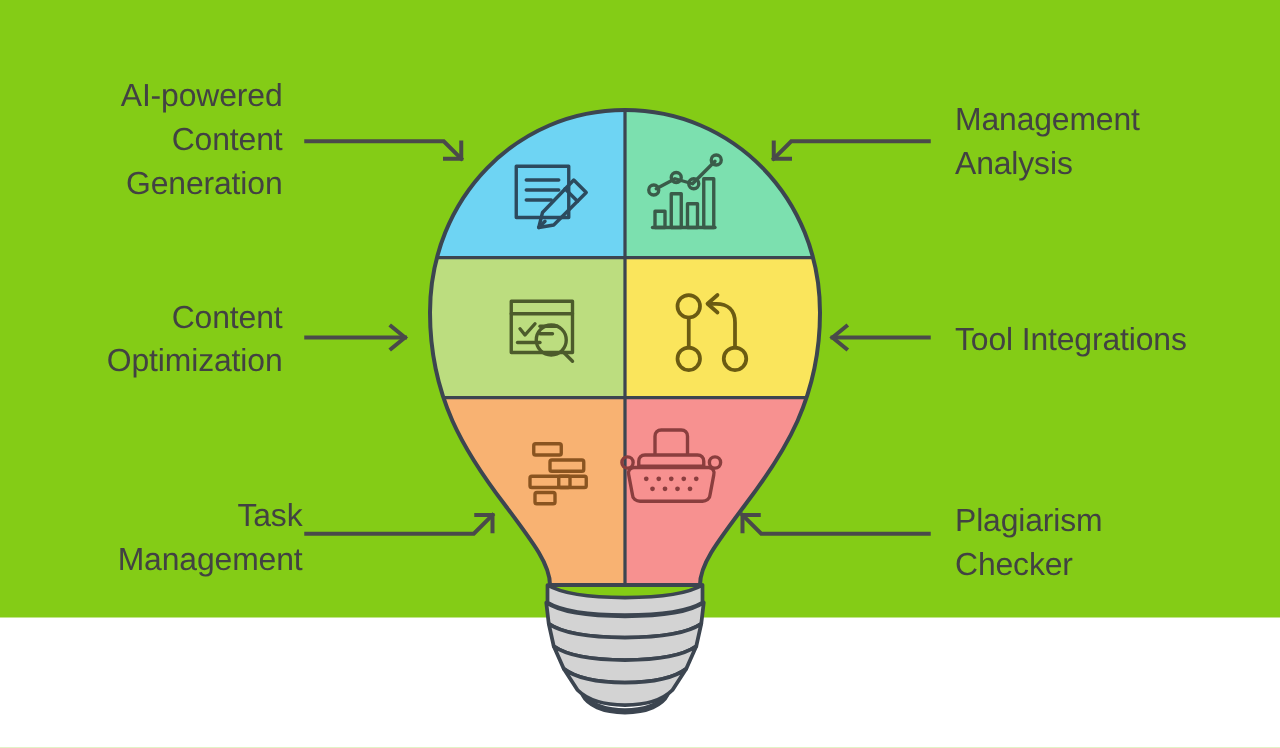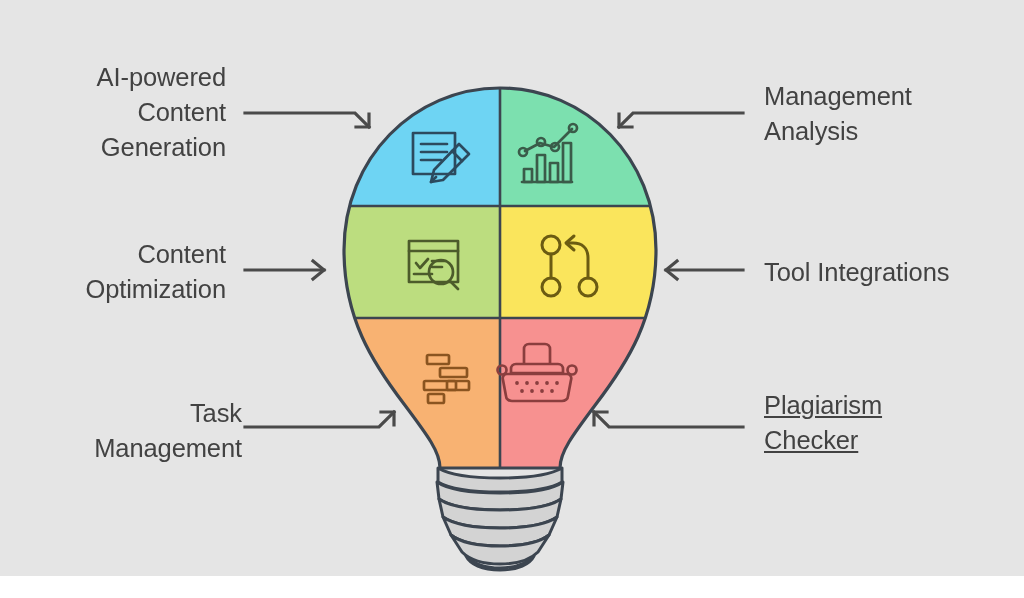--- a/index.html
+++ b/index.html
@@ -11,22 +11,22 @@
   }
   body {
     width: 1024px;
     height: 598px;
     overflow: hidden;
     font-family: "Liberation Sans", "DejaVu Sans", sans-serif;
   }
   #stage {
     position: relative;
     width: 1024px;
-    height: 576px;
-    background: #e5e5e5;
+    height: 494px;
+    background: #84cc16;
   }
   #diagram-svg {
     position: absolute;
     left: 0;
     top: 0;
     width: 1024px;
     height: 598px;
   }
   .label {
     position: absolute;
@@ -42,21 +42,21 @@
   .label.right { text-align: left; }
 
   
   #label-ai-content   { right: 798px; top: 60px;  width: 420px; }
   #label-content-opt  { right: 798px; top: 237px; width: 420px; }
   #label-task-mgmt    { right: 782px; top: 396px; width: 420px; }
 
   
   #label-competitor   { left: 764px; top: 79px;  width: 260px; }
   #label-tool-integ   { left: 764px; top: 255px; width: 280px; }
-  #label-plagiarism   { left: 764px; top: 388px; width: 260px; text-decoration: underline; }
+  #label-plagiarism   { left: 764px; top: 400px; width: 260px; }
 </style>
 </head>
 <body>
 
 <div id="stage">
 
   <svg id="diagram-svg" viewBox="0 0 1024 598">
     <defs>
 
       <clipPath id="bulbClip">

